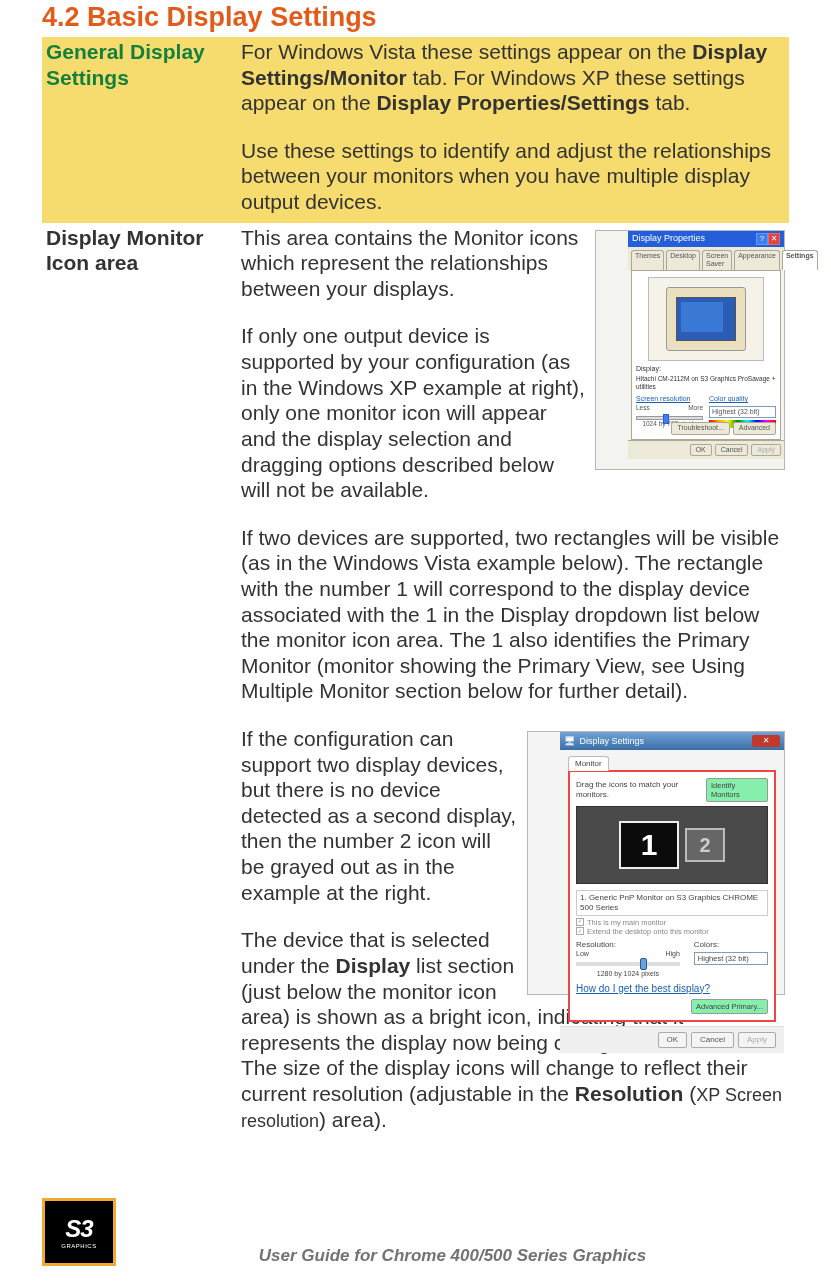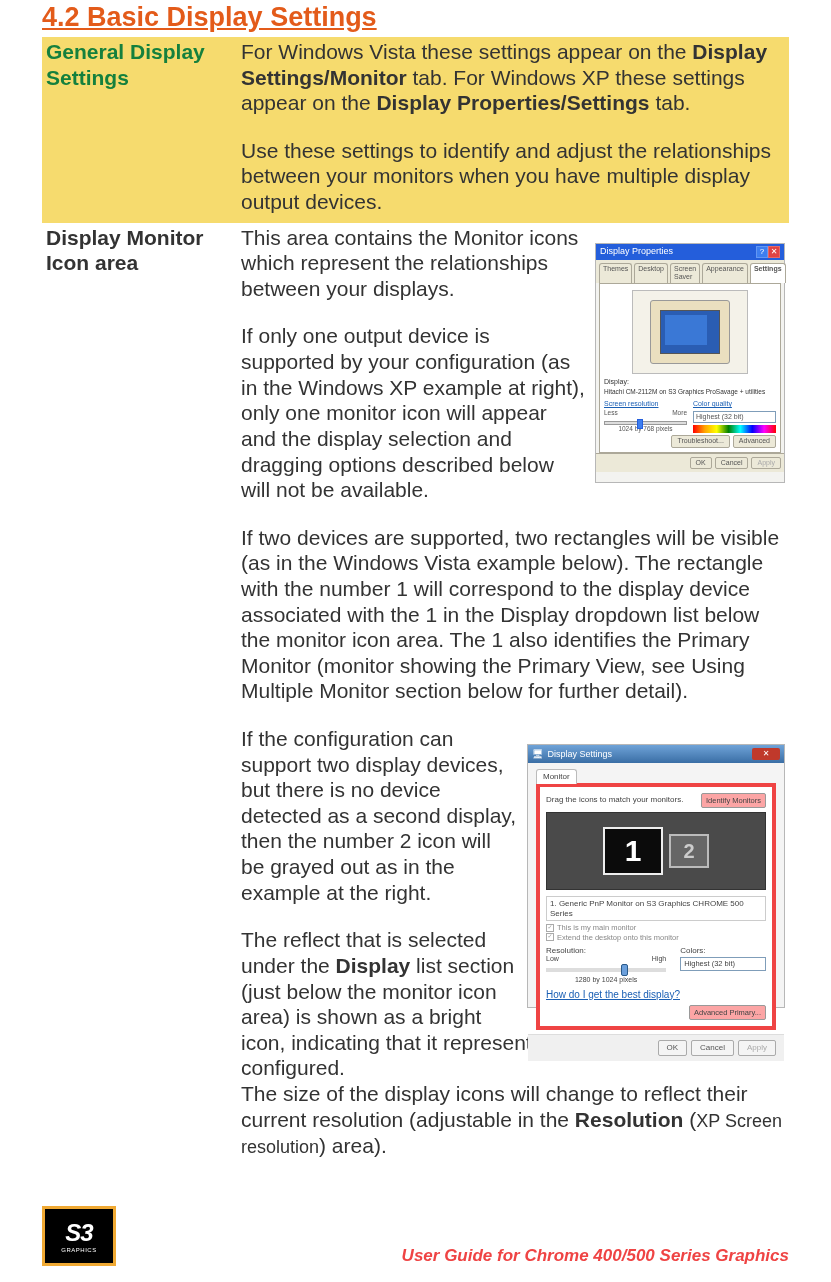--- a/index.html
+++ b/index.html
@@ -14,21 +14,20 @@
   }
   .content {
     padding: 0 42px 0 42px;
   }
   h2.section-heading {
     color: #E35B1A;
     font-weight: bold;
     font-size: 27px;
     margin-bottom: 4px;
     margin-top: 2px;
-    text-decoration: underline;
   }
   table.main-table {
     width: 100%;
     border-collapse: collapse;
   }
   table.main-table td {
     vertical-align: top;
     padding: 2px 4px 4px 4px;
     line-height: 1.22;
   }
@@ -41,25 +40,26 @@
     color: #15803d;
   }
   tr.row-hilite td.right-col {
     background: #F6DB6E;
     color: #333333;
   }
   .para { margin-bottom: 22px; }
   .para:last-child { margin-bottom: 0; }
   .float-img {
     float: right;
-    margin: 18px 0 6px 10px;
+    margin: 5px 0 6px 10px;
     border: 1px solid #b7b7b7;
     background: #f3f3f0;
     font-size: 8px;
     color: #555;
+    padding-left: 32px;
   }
   .xp-dialog {
     width: 190px;
     height: 240px;
     position: relative;
   }
   .xp-title {
     background: #245edb;
     color: #fff;
     font-size: 9px;
@@ -91,23 +91,23 @@
   .vista-dialog {
     width: 258px;
     height: 264px;
     background:#f4f4f4;
     position:relative;
   }
   .vista-title { background:linear-gradient(#6fa3d8,#3a6ea5); color:#fff; font-size:9px; padding:3px 4px; display:flex; align-items:center; gap:4px;}
   .vista-title .vclose{ margin-left:auto; background:#c0392b; color:#fff; width:28px; height:12px; font-size:8px; display:flex;align-items:center;justify-content:center; border-radius:2px;}
   .vista-body { padding:6px 8px 4px 8px; font-size:8px; color:#444;}
   .vista-tab { display:inline-block; border:1px solid #bbb; border-bottom:none; background:#fff; padding:2px 6px; font-size:8px; border-radius:3px 3px 0 0; margin-bottom:-1px;}
-  .vista-panel { border:4px solid #ef4444; background:#fff; padding:6px; }
+  .vista-panel { border:2px solid #ef4444; background:#fff; padding:6px; }
   .vista-drag-row{ display:flex; justify-content:space-between; align-items:center; font-size:8px; margin-bottom:4px;}
-  .vista-id-btn { border:1px solid #999; background:#fca5a5; padding:2px 4px; font-size:7.5px; border-radius:2px;}
+  .vista-id-btn { border:1px solid #999; background:#86efac; padding:2px 4px; font-size:7.5px; border-radius:2px;}
   .vista-monitorframe { background:#4a4a4a; height:78px; display:flex; align-items:center; justify-content:center; gap:6px; border:1px solid #333; margin-bottom:6px;}
   .vista-mon { background:#0b0b0b; color:#fff; font-size:30px; font-weight:bold; display:flex; align-items:center; justify-content:center; border:2px solid #eee;}
   .vista-mon1 { width:60px; height:48px;}
   .vista-mon2 { width:40px; height:34px; background:#666; color:#ccc; font-size:20px; border-color:#bbb;}
   .vista-field { margin:2px 0; font-size:8px;}
   .vista-check { display:flex; gap:3px; align-items:center; color:#888; font-size:7.5px;}
   .vista-check .box{ width:8px;height:8px;border:1px solid #aaa; display:flex;align-items:center;justify-content:center; font-size:6px; color:#999;}
   .vista-res-row { display:flex; gap:14px; margin-top:4px;}
   .vista-res { flex:1.4;}
   .vista-colors{ flex:1;}
@@ -126,33 +126,33 @@
     position: absolute;
     bottom: 16px;
     left: 0;
     right: 0;
     padding: 0 42px 0 42px;
     display: flex;
     align-items: flex-end;
     justify-content: space-between;
   }
   .footer-text {
-    text-align: right;
+    text-align: center;
     font-style: italic;
-    color: #ef4444;
+    color: #737373;
     font-size: 17px;
     line-height: 1.25;
     flex:1;
   }
   .footer-text .line1 { font-weight: bold; }
   .footer-text .pagelbl { font-style: italic; }
   .footer-text .pagenum { font-weight: bold; font-style: italic; }
   .logo {
     width: 74px;
-    height: 60px;
+    height: 68px;
     border: 3px solid #F0A933;
     background: #000;
     display:flex;
     flex-direction:column;
     align-items:center;
     justify-content:center;
   }
   .logo-main{ color:#fff; font-weight:bold; font-size:24px; font-family:Arial; font-style:italic; letter-spacing:-1px;}
   .logo-sub{ color:#fff; font-size:6px; letter-spacing:0.5px;}
   b { font-weight:bold; }
@@ -290,21 +290,21 @@
           <div class="vista-footer">
             <span class="vista-btn">OK</span>
             <span class="vista-btn">Cancel</span>
             <span class="vista-btn" style="color:#aaa">Apply</span>
           </div>
         </div>
 
         <div class="para"><span>If the configuration can support two display devices, but there is no device detected as a second display, then the number 2 icon will be grayed out as in the example at the right.</span></div>
 
         <div class="para" style="margin-bottom:0">
-          <span>The reflect that is selected under the </span><b>Display</b><span> list section (just below the monitor icon area) is shown as a bright icon, indicating that it represents the display now being configured.</span>
+          <span>The device that is selected under the </span><b>Display</b><span> list section (just below the monitor icon area) is shown as a bright icon, indicating that it represents the display now being configured.</span>
         </div>
 
         <div class="para" style="margin-bottom:0; clear:both">
           <span>The size of the display icons will change to reflect their current resolution (adjustable in the </span><b>Resolution</b><span> (</span><span class="small-note">XP Screen resolution</span><span>) area).</span>
         </div>
       </td>
     </tr>
   </tbody>
     </table>
 </div>

